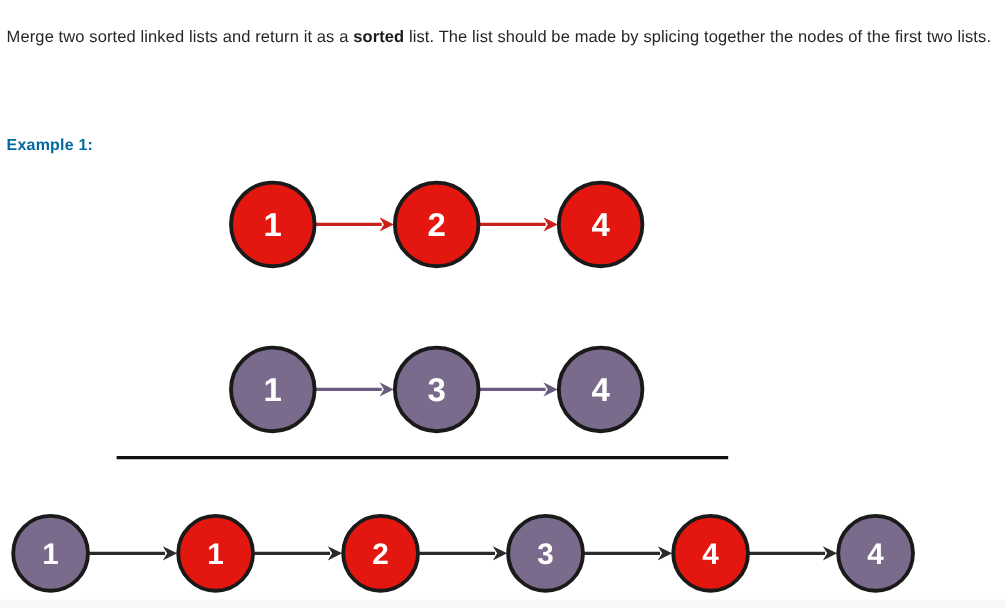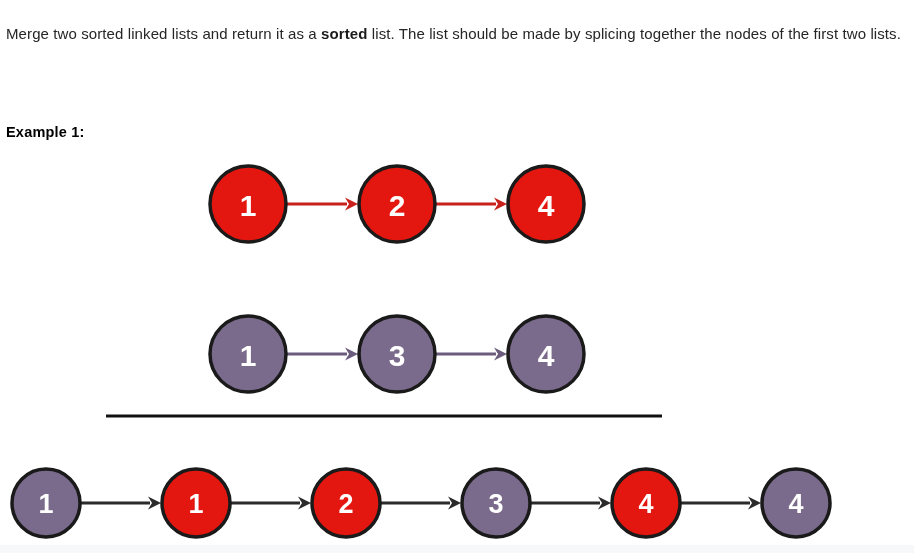--- a/index.html
+++ b/index.html
@@ -37,21 +37,21 @@
   .statement b {
     font-weight: 700;
     color: #1a1a1a;
   }
   .example-label {
     position: absolute;
     left: 6px;
     top: 124px;
     font-size: 14.5px;
     font-weight: 700;
-    color: #000000;
+    color: #0369a1;
     letter-spacing: 0.2px;
   }
   
   .diagram {
     position: absolute;
     left: 0;
     top: 150px;
     width: 914px;
     height: 403px;
   }

